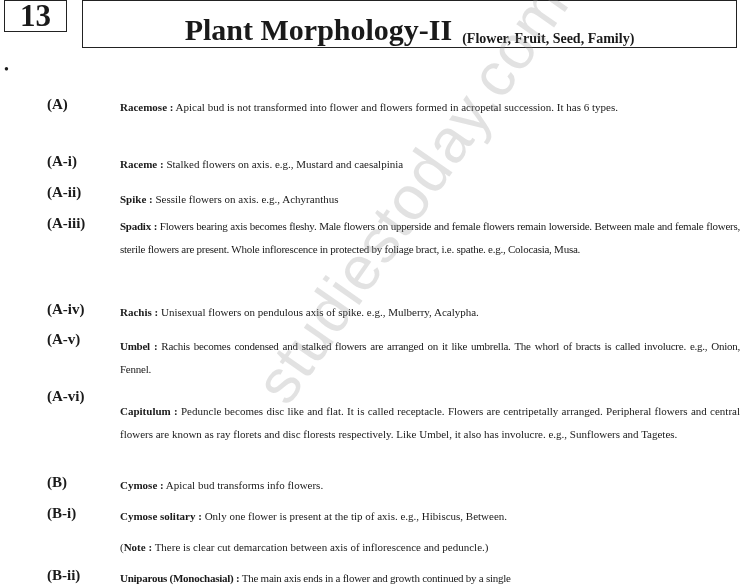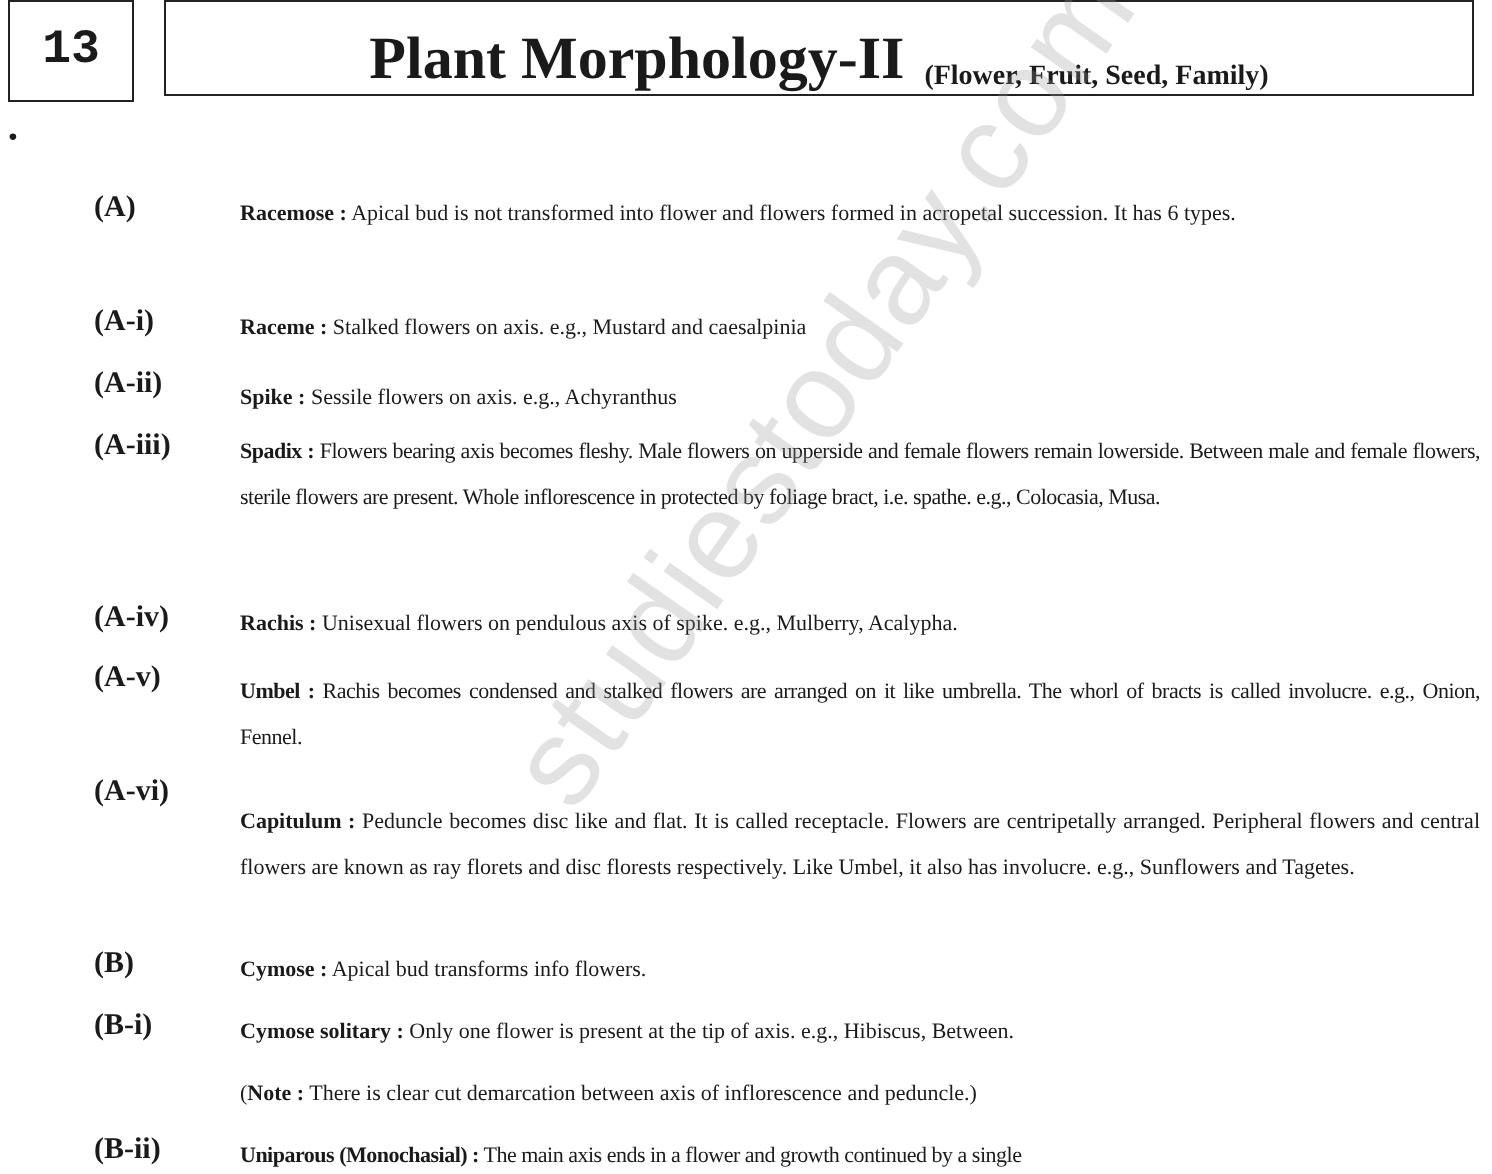--- a/index.html
+++ b/index.html
@@ -3,24 +3,24 @@
 <meta charset="utf-8">
 <style>
   html, body { margin: 0; padding: 0; background: #ffffff; }
   body {
     width: 746px; height: 587px; overflow: hidden; position: relative;
     font-family: "Liberation Serif", "DejaVu Serif", serif;
     color: #1a1a1a;
   }
   .header { position: absolute; top: 0; left: 0; width: 746px; height: 50px; }
   .chapter-box {
-    position: absolute; left: 4px; top: 0px; width: 63px; height: 51px;
+    position: absolute; left: 4px; top: 0px; width: 63px; height: 32px;
     border: 1.5px solid #222; box-sizing: border-box;
     display: flex; align-items: center; justify-content: center;
-    font-weight: bold; font-size: 24px; letter-spacing: 0px; font-family: Liberation Mono, monospace;
+    font-weight: bold; font-size: 31px; letter-spacing: 0px;
   }
   .title-box {
     position: absolute; left: 82px; top: 0px; width: 655px; height: 48px;
     border: 1.5px solid #222; box-sizing: border-box;
     display: flex; align-items: flex-end; justify-content: center;
     white-space: nowrap;
   }
   .title-main { font-weight: bold; font-size: 30px; }
   .title-sub { font-weight: bold; font-size: 14px; margin-left: 10px; }
 

